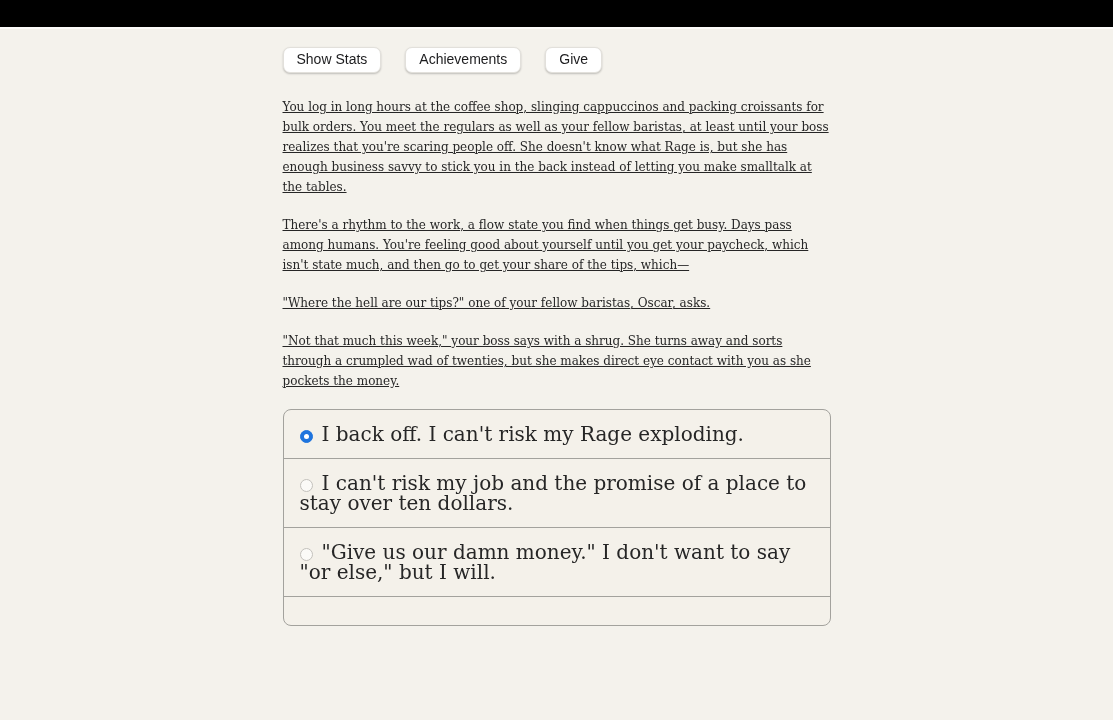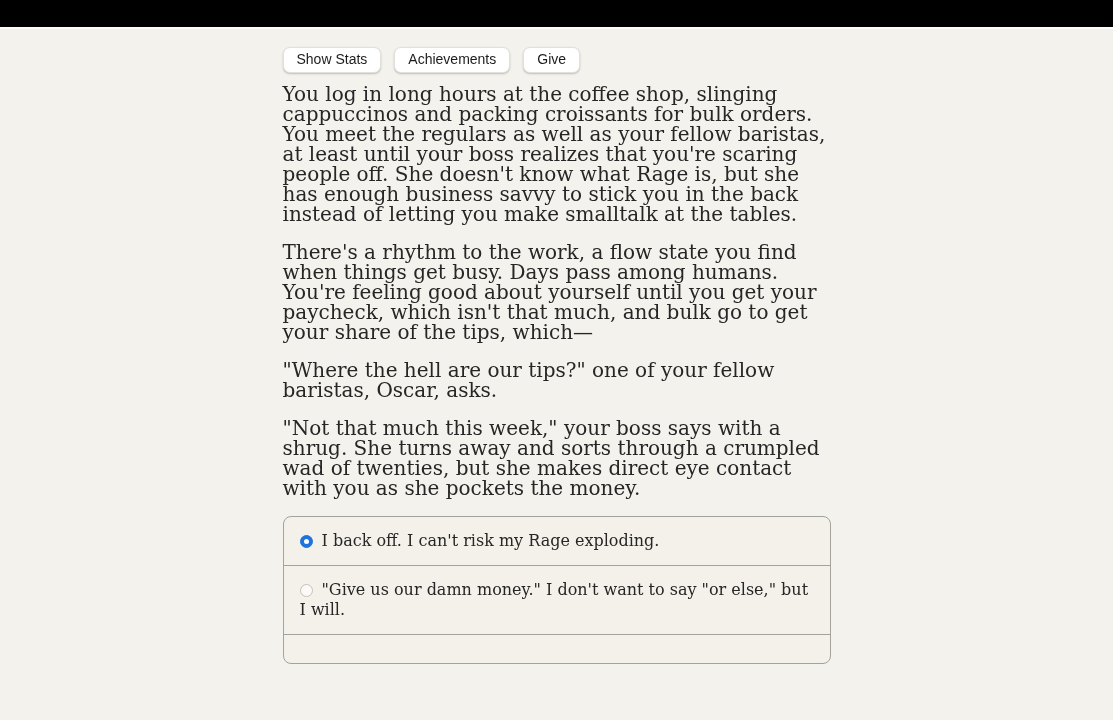--- a/index.html
+++ b/index.html
@@ -18,52 +18,53 @@
     background: #000000;
     border-bottom: 2px solid #fdfcfa;
   }
   .content {
     width: 548px;
     margin: 0 auto;
     padding-top: 18px;
   }
   .toolbar {
     display: flex;
-    gap: 13px;
-    margin-bottom: 11px;
+    gap: 24px;
+    margin-bottom: 24px;
   }
   .chrome-btn {
     font-family: "Liberation Sans", sans-serif;
     font-size: 14px;
     font-weight: 500;
     color: #1c1c1e;
     background: #ffffff;
     border: 1px solid #e2e0db;
     border-radius: 7px;
     padding: 3px 13px 4px 13px;
     box-shadow: 0 1px 2px rgba(0,0,0,0.22);
     cursor: pointer;
     line-height: 17px;
   }
   .story p {
-    font-size: 20px;
+    font-size: 12px;
     line-height: 20px;
     margin: 0 0 18px 0;
+    text-decoration: underline;
   }
   .choice-list {
     border: 1px solid #a3a29d;
     border-radius: 8px;
     overflow: hidden;
     background: #f4f1ea;
     margin-top: 0;
   }
   .choice-row {
     display: block;
     padding: 14px 16px;
-    font-size: 16px;
+    font-size: 20px;
     line-height: 20px;
     cursor: pointer;
   }
   .choice-row + .choice-row {
     border-top: 1px solid #a3a29d;
   }
   .radio {
     display: inline-block;
     width: 13px;
     height: 13px;
@@ -97,23 +98,24 @@
 <div class="top-bar"></div>
 
 <div class="content">
   <div class="toolbar">
       <button class="chrome-btn">Show Stats</button>
       <button class="chrome-btn">Achievements</button>
       <button class="chrome-btn">Give</button>
     </div>
   <div class="story">
       <p>You log in long hours at the coffee shop, slinging cappuccinos and packing croissants for bulk orders. You meet the regulars as well as your fellow baristas, at least until your boss realizes that you're scaring people off. She doesn't know what Rage is, but she has enough business savvy to stick you in the back instead of letting you make smalltalk at the tables.</p>
-      <p>There's a rhythm to the work, a flow state you find when things get busy. Days pass among humans. You're feeling good about yourself until you get your paycheck, which isn't that much, and bulk go to get your share of the tips, which—</p>
+      <p>There's a rhythm to the work, a flow state you find when things get busy. Days pass among humans. You're feeling good about yourself until you get your paycheck, which isn't state much, and then go to get your share of the tips, which—</p>
       <p>"Where the hell are our tips?" one of your fellow baristas, Oscar, asks.</p>
       <p>"Not that much this week," your boss says with a shrug. She turns away and sorts through a crumpled wad of twenties, but she makes direct eye contact with you as she pockets the money.</p>
     </div>
   <div class="choice-list">
       <label class="choice-row"><span class="radio selected"></span><span>I back off. I can't risk my Rage exploding.</span></label>
+      <label class="choice-row"><span class="radio"></span><span>I can't risk my job and the promise of a place to stay over ten dollars.</span></label>
       <label class="choice-row"><span class="radio"></span><span>"Give us our damn money." I don't want to say "or else," but I will.</span></label>
       <label class="choice-row"></label>
     </div>
 
 </div>
 
 </body></html>

